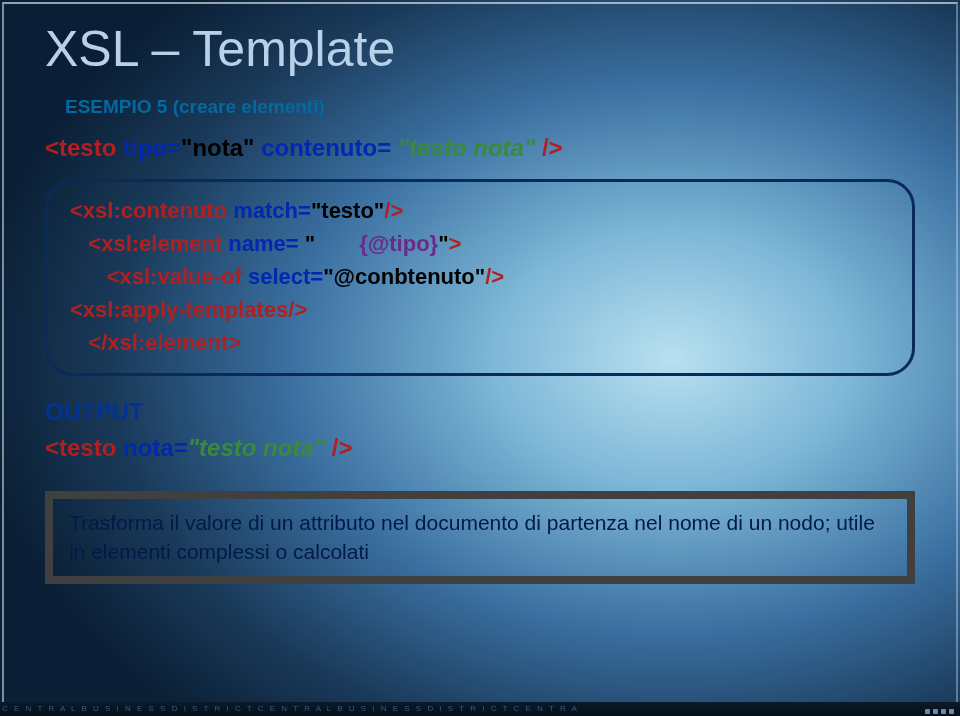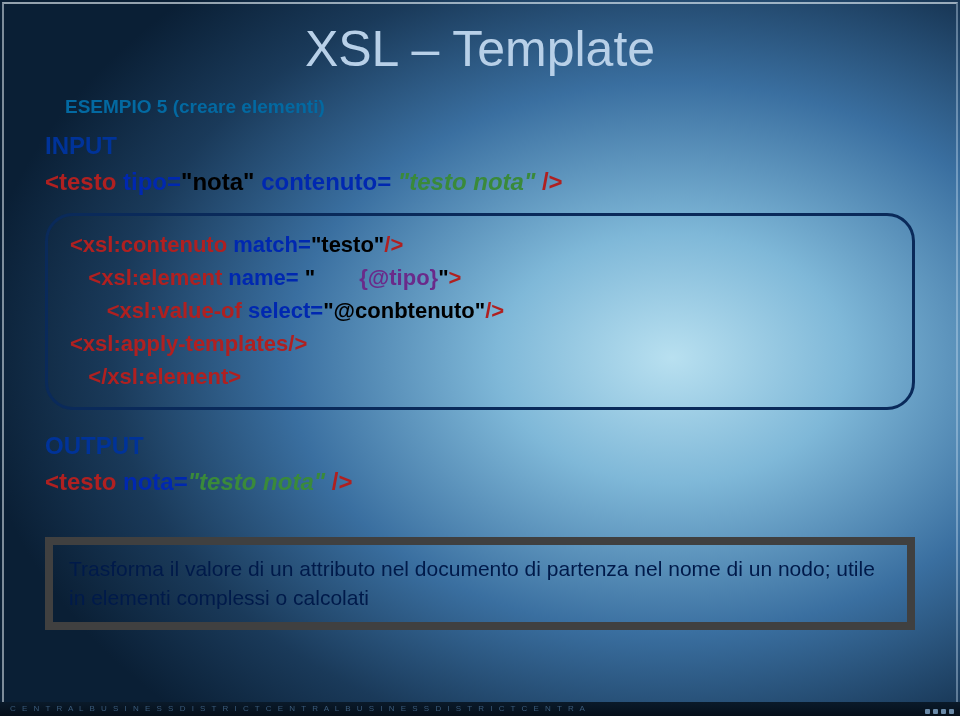--- a/index.html
+++ b/index.html
@@ -22,40 +22,39 @@
     position: absolute;
     left: 0; right: 0; bottom: 0;
     height: 14px;
     background: linear-gradient(to bottom, #0a1a2a, #050f1a);
     color: #3a5a7a;
     font-size: 8px;
     letter-spacing: 2px;
     white-space: nowrap;
     overflow: hidden;
     line-height: 14px;
-    padding-left: 10px;
+    padding-left: 2px;
   }
   .dots-right {
     position: absolute;
     right: 6px; bottom: 2px;
     display: flex; gap: 3px;
   }
   .dots-right span {
     width: 5px; height: 5px; background: #6a8aa8; border-radius: 1px;
   }
   .content {
     position: absolute;
     top: 0; left: 0; right: 0; bottom: 14px;
     padding: 20px 45px 30px 45px;
   }
   .title {
     color: #b8d0e8;
     font-size: 50px;
     font-weight: 400;
-    text-align: center;
     margin-bottom: 18px;
   }
   .subtitle {
     color: #0369a1;
     font-size: 19px;
     font-weight: bold;
     margin-bottom: 14px;
     margin-left: 20px;
   }
   .input-label, .output-label {
@@ -80,42 +79,41 @@
     border: 3px solid #0a2a5a;
     border-radius: 28px;
     padding: 12px 22px 14px 22px;
     font-size: 22px;
     font-weight: bold;
     line-height: 1.5;
     margin-bottom: 22px;
     background: transparent;
   }
   .code-callout .line { white-space: pre; }
-  .output-block { margin-bottom: 40px; }
+  .output-block { margin-bottom: 28px; }
   .caption-box {
     border: 8px solid #404040;
     padding: 10px 16px;
     font-size: 21px;
     color: #001a4a;
     line-height: 1.35;
     background: transparent;
   }
 </style>
 </head>
 <body>
 
 <div class="frame-outer"></div>
 
 <div class="content">
 
   <div class="title">XSL – Template</div>
 
   <div class="subtitle">ESEMPIO 5 (creare elementi)</div>
 
-  <div class="input-label">INPUT</div>
   <div class="input-line">
     <span class="red">&lt;</span><span class="red">testo</span><span class="blue"> tipo</span><span class="blue">=</span><span class="black">"</span><span class="black">nota</span><span class="black">"</span><span class="blue"> contenuto</span><span class="blue">= </span><span class="green-it">"</span><span class="green-it">testo nota</span><span class="green-it">" </span><span class="red">/&gt;</span>
   </div>
 
   <div class="code-callout">
     <div class="line"><span class="red">&lt;</span><span class="red">xsl:contenuto</span><span class="blue"> match</span><span class="blue">=</span><span class="black">"testo"</span><span class="red">/&gt;</span></div>
     <div class="line"><span class="red">   &lt;</span><span class="red">xsl:element</span><span class="blue"> name</span><span class="blue">= </span><span class="black">"</span><span class="purple-bold">{@tipo}</span><span class="black">"</span><span class="red">&gt;</span></div>
     <div class="line"><span class="red">      &lt;</span><span class="red">xsl:value-of</span><span class="blue"> select</span><span class="blue">=</span><span class="black">"@conbtenuto"</span><span class="red">/&gt;</span></div>
     <div class="line"><span class="red">&lt;</span><span class="red">xsl:apply-templates</span><span class="red">/&gt;</span></div>
     <div class="line"><span class="red">   &lt;/</span><span class="red">xsl:element</span><span class="red">&gt;</span></div>

